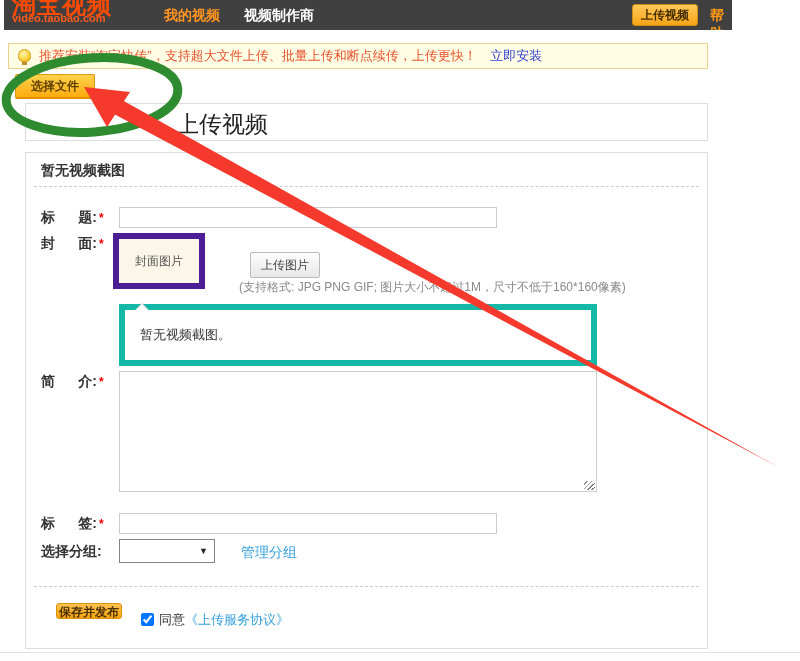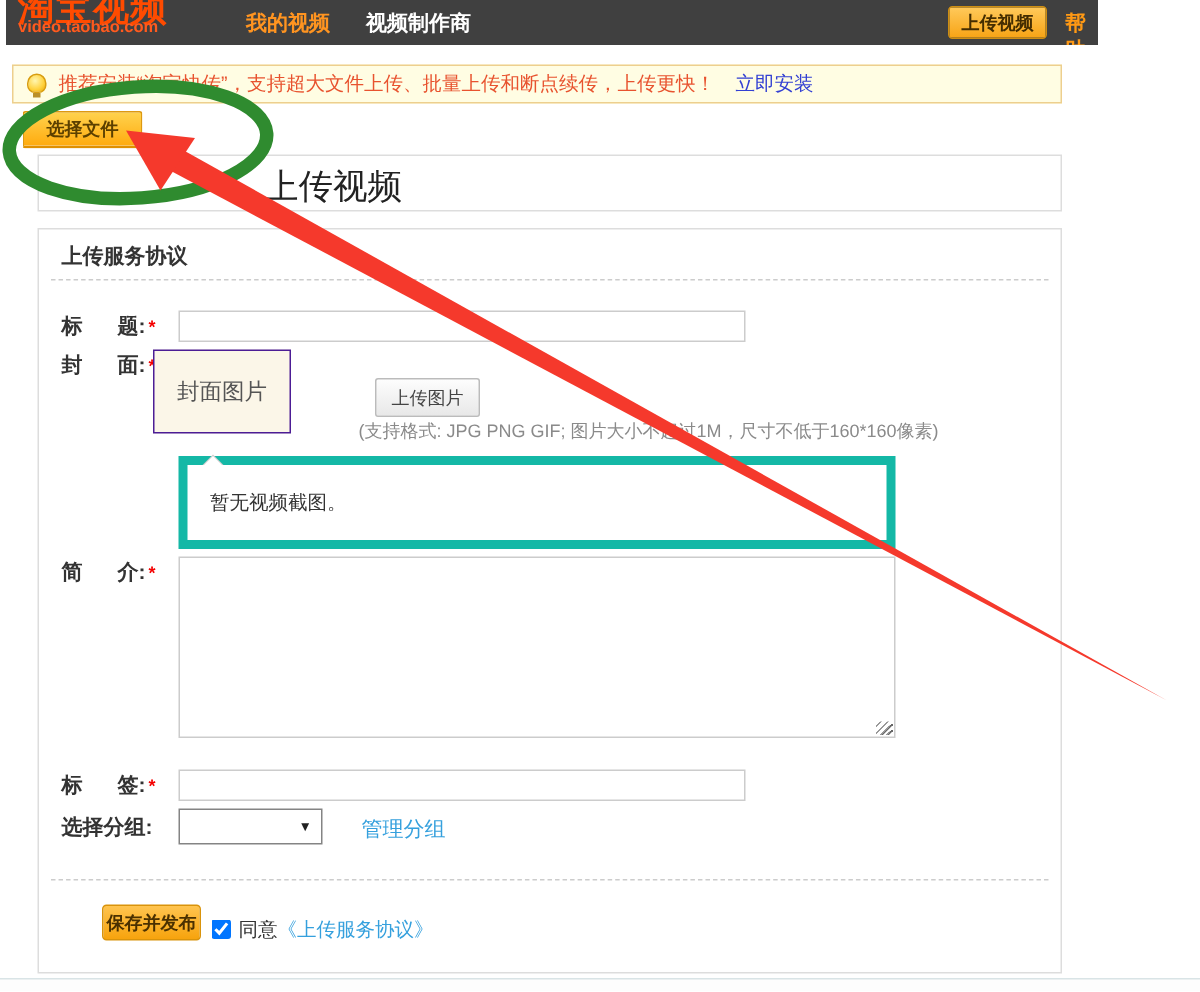--- a/index.html
+++ b/index.html
@@ -37,37 +37,37 @@
   .dashed { position:absolute; left:8px; right:8px; border-top:1px dashed #ccc; }
   .dashed-top { top:33px; }
   .dashed-bottom { top:433px; }
 
   .f-label { position:absolute; left:15px; width:85px; font-size:14px; font-weight:bold; color:#333; white-space:pre; }
   .req { color:#f40000; font-size:12px; font-weight:bold; margin-left:2px; }
   .txt-input { position:absolute; left:93px; width:378px; height:21px; border:1px solid #ccc; font-size:13px; padding:0 4px; font-family:inherit; }
   #title-input { top:54px; }
   #tag-input { top:360px; }
 
-  .cover-box { position:absolute; left:76px; top:80px; width:92px; height:56px; background:#fbf6e8; border:1px solid #4c1d95; font-size:15px; color:#555; display:flex; align-items:center; justify-content:center; }
+  .cover-box { position:absolute; left:87px; top:80px; width:92px; height:56px; background:#fbf6e8; border:6px solid #4c1d95; font-size:12px; color:#555; display:flex; align-items:center; justify-content:center; }
   .upload-img-btn { position:absolute; left:213px; top:99px; height:26px; padding:0 10px; background:linear-gradient(#fdfdfd,#e8e8e8); border:1px solid #bbb; border-radius:2px; font-size:12px; color:#444; cursor:pointer; font-family:inherit;margin-left:11px; }
   .cover-hint { position:absolute; left:213px; top:126px; font-size:12px; color:#8a8a8a; white-space:nowrap; }
 
   .shot-box { position:absolute; left:93px; top:151px; width:478px; height:62px; border:6px solid #14b8a6; background:#fff; }
   .caret { position:absolute; left:10px; top:-7px; width:0; height:0; border-left:7px solid transparent; border-right:7px solid transparent; border-bottom:7px solid #ccc; }
   .caret:after { content:""; position:absolute; left:-6px; top:1px; border-left:6px solid transparent; border-right:6px solid transparent; border-bottom:6px solid #fff; }
   .shot-text { position:absolute; left:15px; top:16px; font-size:13px; color:#333; }
 
   .desc-area { position:absolute; left:93px; top:218px; width:478px; height:121px; border:1px solid #ccc; resize:both; font-family:inherit; font-size:13px; padding:4px; }
   .resize-grip { position:absolute; left:558px; top:328px; width:9px; height:9px; background:repeating-linear-gradient(135deg, transparent 0 2px, #999 2px 3px); pointer-events:none; }
 
   .group-select { position:absolute; left:93px; top:386px; width:96px; height:24px; border:1px solid #848484; background:#fff; cursor:pointer; font-size:12px; color:#333; line-height:22px; padding-left:5px; }
   .group-arrow { position:absolute; right:6px; top:0; font-size:9px; color:#222; line-height:22px; }
   .manage-link { position:absolute; left:215px; top:391px; font-size:14px; color:#35a0dd; text-decoration:none; cursor:pointer; }
 
-  .save-btn { position:absolute; left:30px; top:450px; width:66px; height:24px; background:linear-gradient(#ffc44f,#f7a30d); border:1px solid #d9930b; border-radius:3px; font-size:12px; font-weight:bold; color:#4a3000; cursor:pointer; font-family:inherit;margin-left:12px; }
+  .save-btn { position:absolute; left:30px; top:450px; width:66px; height:16px; background:linear-gradient(#ffc44f,#f7a30d); border:1px solid #d9930b; border-radius:3px; font-size:12px; font-weight:bold; color:#4a3000; cursor:pointer; font-family:inherit; }
   .agree-wrap { position:absolute; left:115px; top:458px; font-size:13px; color:#333; white-space:nowrap; }
   .agree-wrap input { vertical-align:-2px; margin-right:5px; }
   .agreement-link { color:#35a0dd; text-decoration:none; cursor:pointer; }
 
   .footer-line { position:absolute; left:0; top:652px; width:800px; height:9px; border-top:1px solid #d9e4e6; background:#fdfdfd; }
 
   .annotations { position:absolute; left:0; top:0; width:800px; height:661px; pointer-events:none; z-index:5; }
 </style>
 </head>
 <body>
@@ -91,21 +91,21 @@
     <a class="install-link">立即安装</a>
   </div>
 
   <button class="choose-file">选择文件</button>
 
   <div class="title-box">
     <h1 class="page-title">上传视频</h1>
   </div>
 
   <div class="form-box">
-    <div class="section-title">上传服务协议</div>
+    <div class="section-title">暂无视频截图</div>
     <div class="dashed dashed-top"></div>
 
     <div class="f-label" style="top:56px;"><span>标      题:</span><span class="req">*</span></div>
     <input id="title-input" class="txt-input" type="text" value="" style="">
 
     <div class="f-label" style="top:82px;"><span>封      面:</span><span class="req">*</span></div>
     <div class="cover-box">
         <span>封面图片</span>
       </div>
     <button class="upload-img-btn">上传图片</button>

